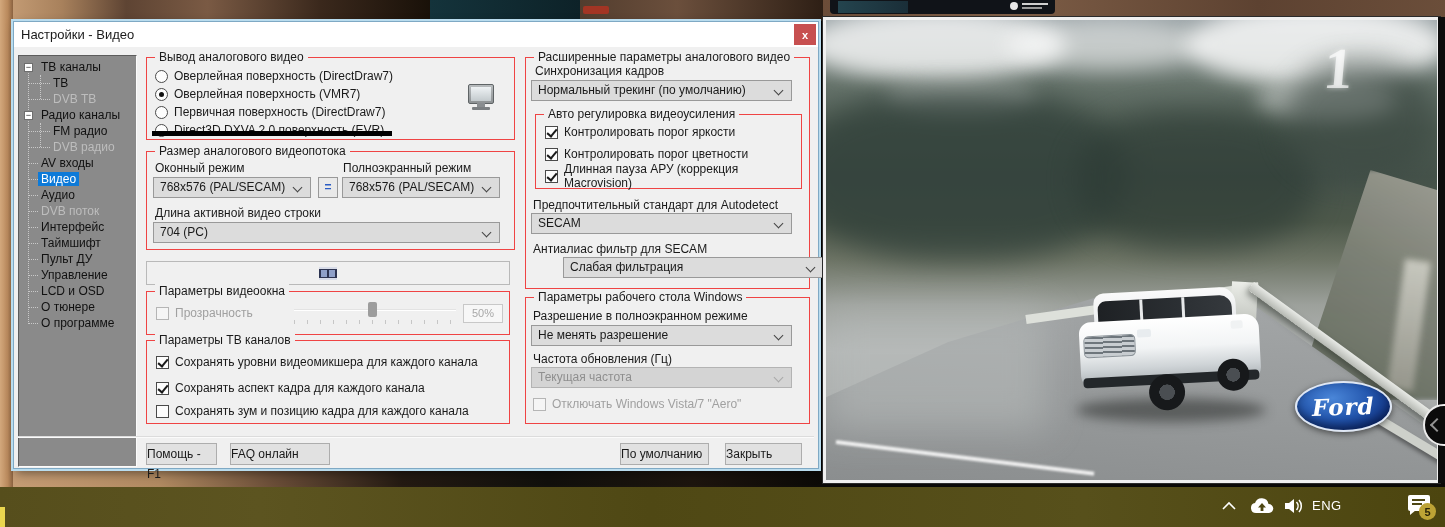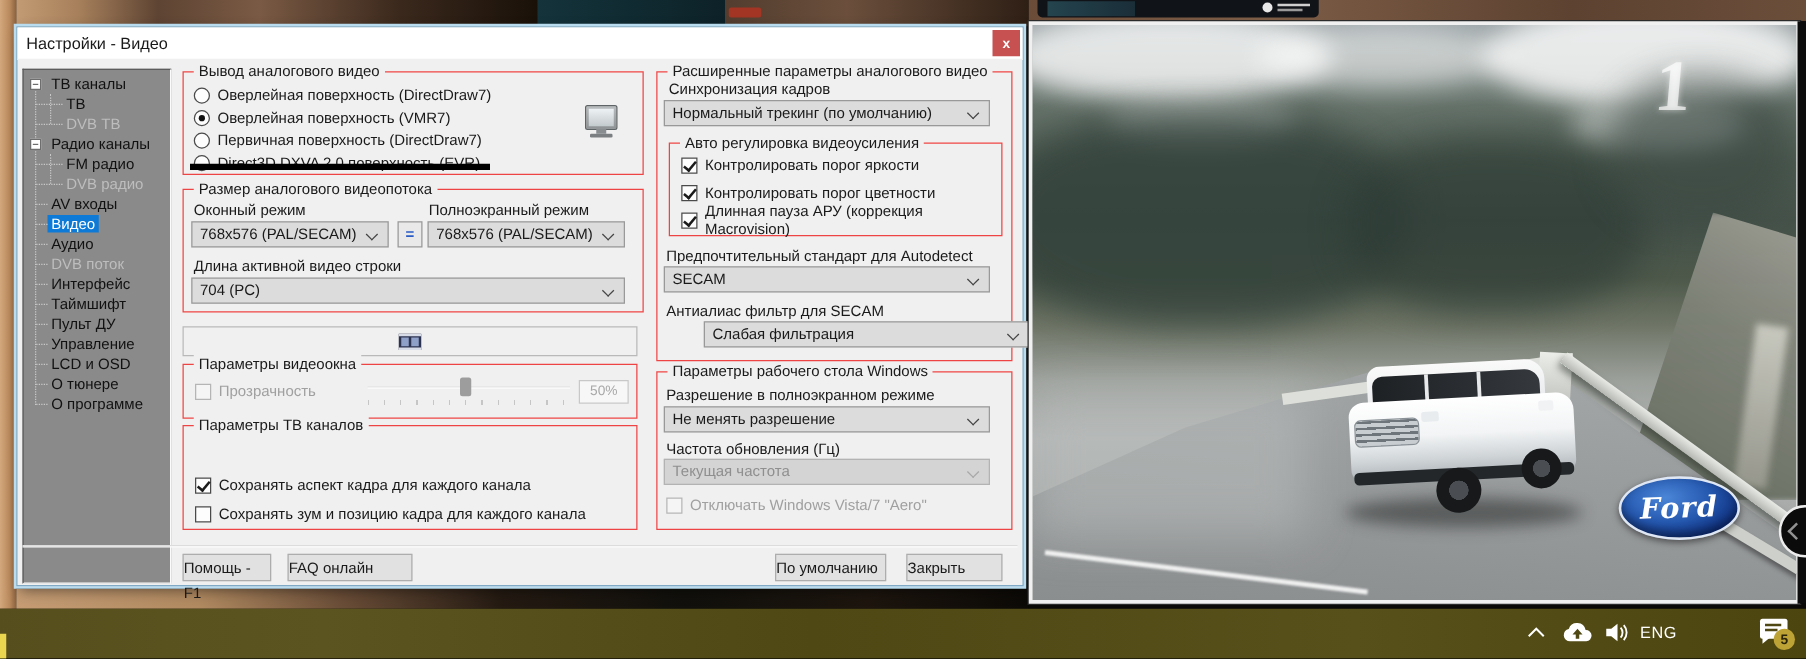--- a/index.html
+++ b/index.html
@@ -315,20 +315,24 @@
       <div class="slider" style="left:147px;top:9px;width:162px;height:24px;">
         <div class="track"></div>
         <div class="thumb"></div>
         <div class="ticks"></div>
       </div>
       <div class="valbox" style="left:316px;top:12px;width:40px;height:19px;">50%</div>
     </div>
 
     <div class="grp" style="left:132px;top:318px;width:364px;height:84px;">
       <span class="gtitle">Параметры ТВ каналов</span>
+      <div class="cb-row" style="left:9px;top:13px;">
+        <span class="cb on"></span>
+        <span>Сохранять уровни видеомикшера для каждого канала</span>
+      </div>
       <div class="cb-row" style="left:9px;top:62px;">
         <span class="cb"></span>
         <span>Сохранять зум и позицию кадра для каждого канала</span>
       </div>
       <div class="cb-row" style="left:9px;top:39px;">
         <span class="cb on"></span>
         <span>Сохранять аспект кадра для каждого канала</span>
       </div>
     </div>
 

